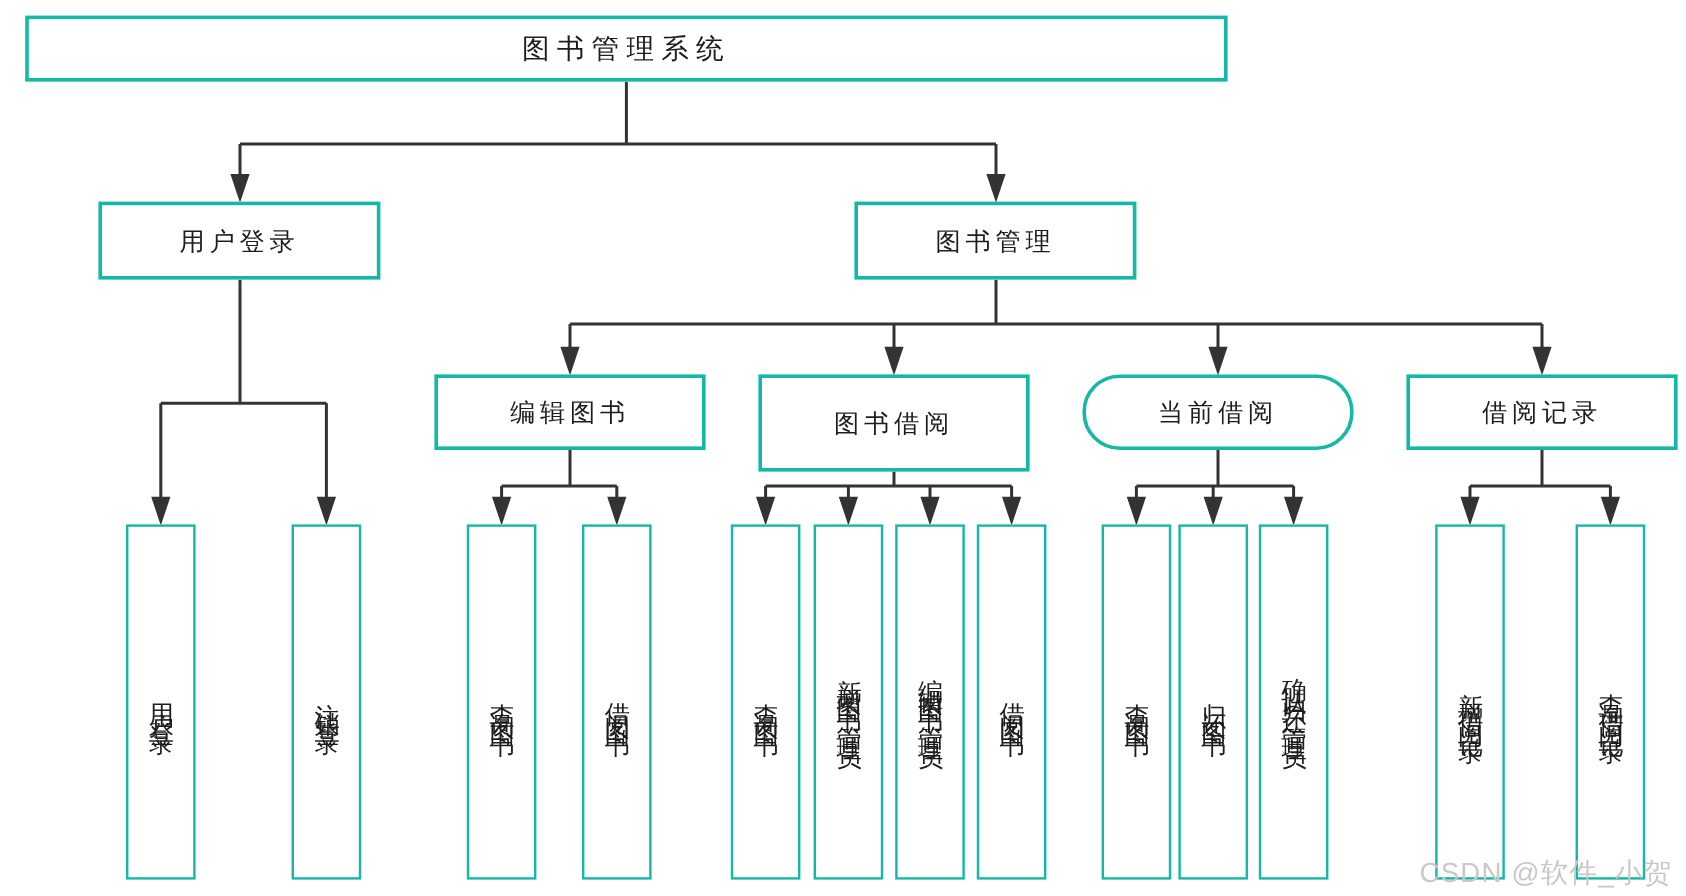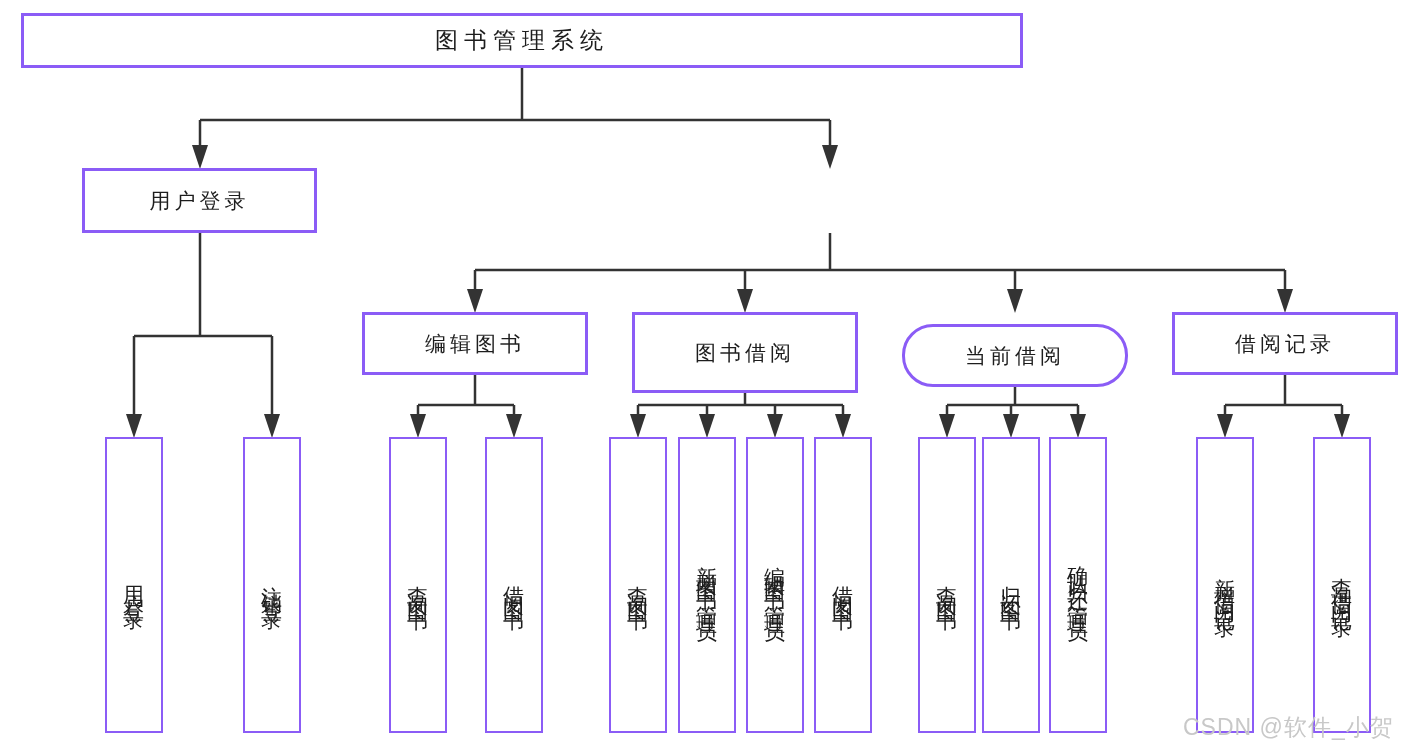--- a/index.html
+++ b/index.html
@@ -13,21 +13,21 @@
   }
   .wires {
     position: absolute;
     left: 0; top: 0;
     z-index: 1;
   }
   .box {
     position: absolute;
     box-sizing: border-box;
     background: #ffffff;
-    border: 3px solid #8b5cf6;
+    border: 3px solid #14b8a6;
     color: #1d1d1d;
     display: flex;
     align-items: center;
     justify-content: center;
     z-index: 2;
     white-space: nowrap;
   }
   .hbox { font-size: 21px; letter-spacing: 4px; }
   .root-box { font-size: 23px; letter-spacing: 6px; border-width: 3px; }
   .vbox {
@@ -121,28 +121,31 @@
     </g>
   </svg>
 
   <div class="box hbox root-box" style="left:21px; top:13px; width:1002px; height:55px;">
     <span>图书管理系统</span>
   </div>
 
   <div class="box hbox" style="left:82px; top:168px; width:235px; height:65px;">
     <span>用户登录</span>
   </div>
+  <div class="box hbox" style="left:712px; top:168px; width:235px; height:65px;">
+    <span>图书管理</span>
+  </div>
 
   <div class="box hbox" style="left:362px; top:312px; width:226px; height:63px;">
     <span>编辑图书</span>
   </div>
   <div class="box hbox" style="left:632px; top:312px; width:226px; height:81px;">
     <span>图书借阅</span>
   </div>
-  <div class="box hbox" style="left:902px; top:324px; width:226px; height:63px;border-radius:31px;">
+  <div class="box hbox" style="left:902px; top:312px; width:226px; height:63px;border-radius:31px;">
     <span>当前借阅</span>
   </div>
   <div class="box hbox" style="left:1172px; top:312px; width:226px; height:63px;">
     <span>借阅记录</span>
   </div>
 
   <div class="box vbox" style="left:105px; top:437px; width:58px; height:296px;">
     <span class="vtext">用户登录</span>
   </div>
   <div class="box vbox" style="left:243px; top:437px; width:58px; height:296px;">

